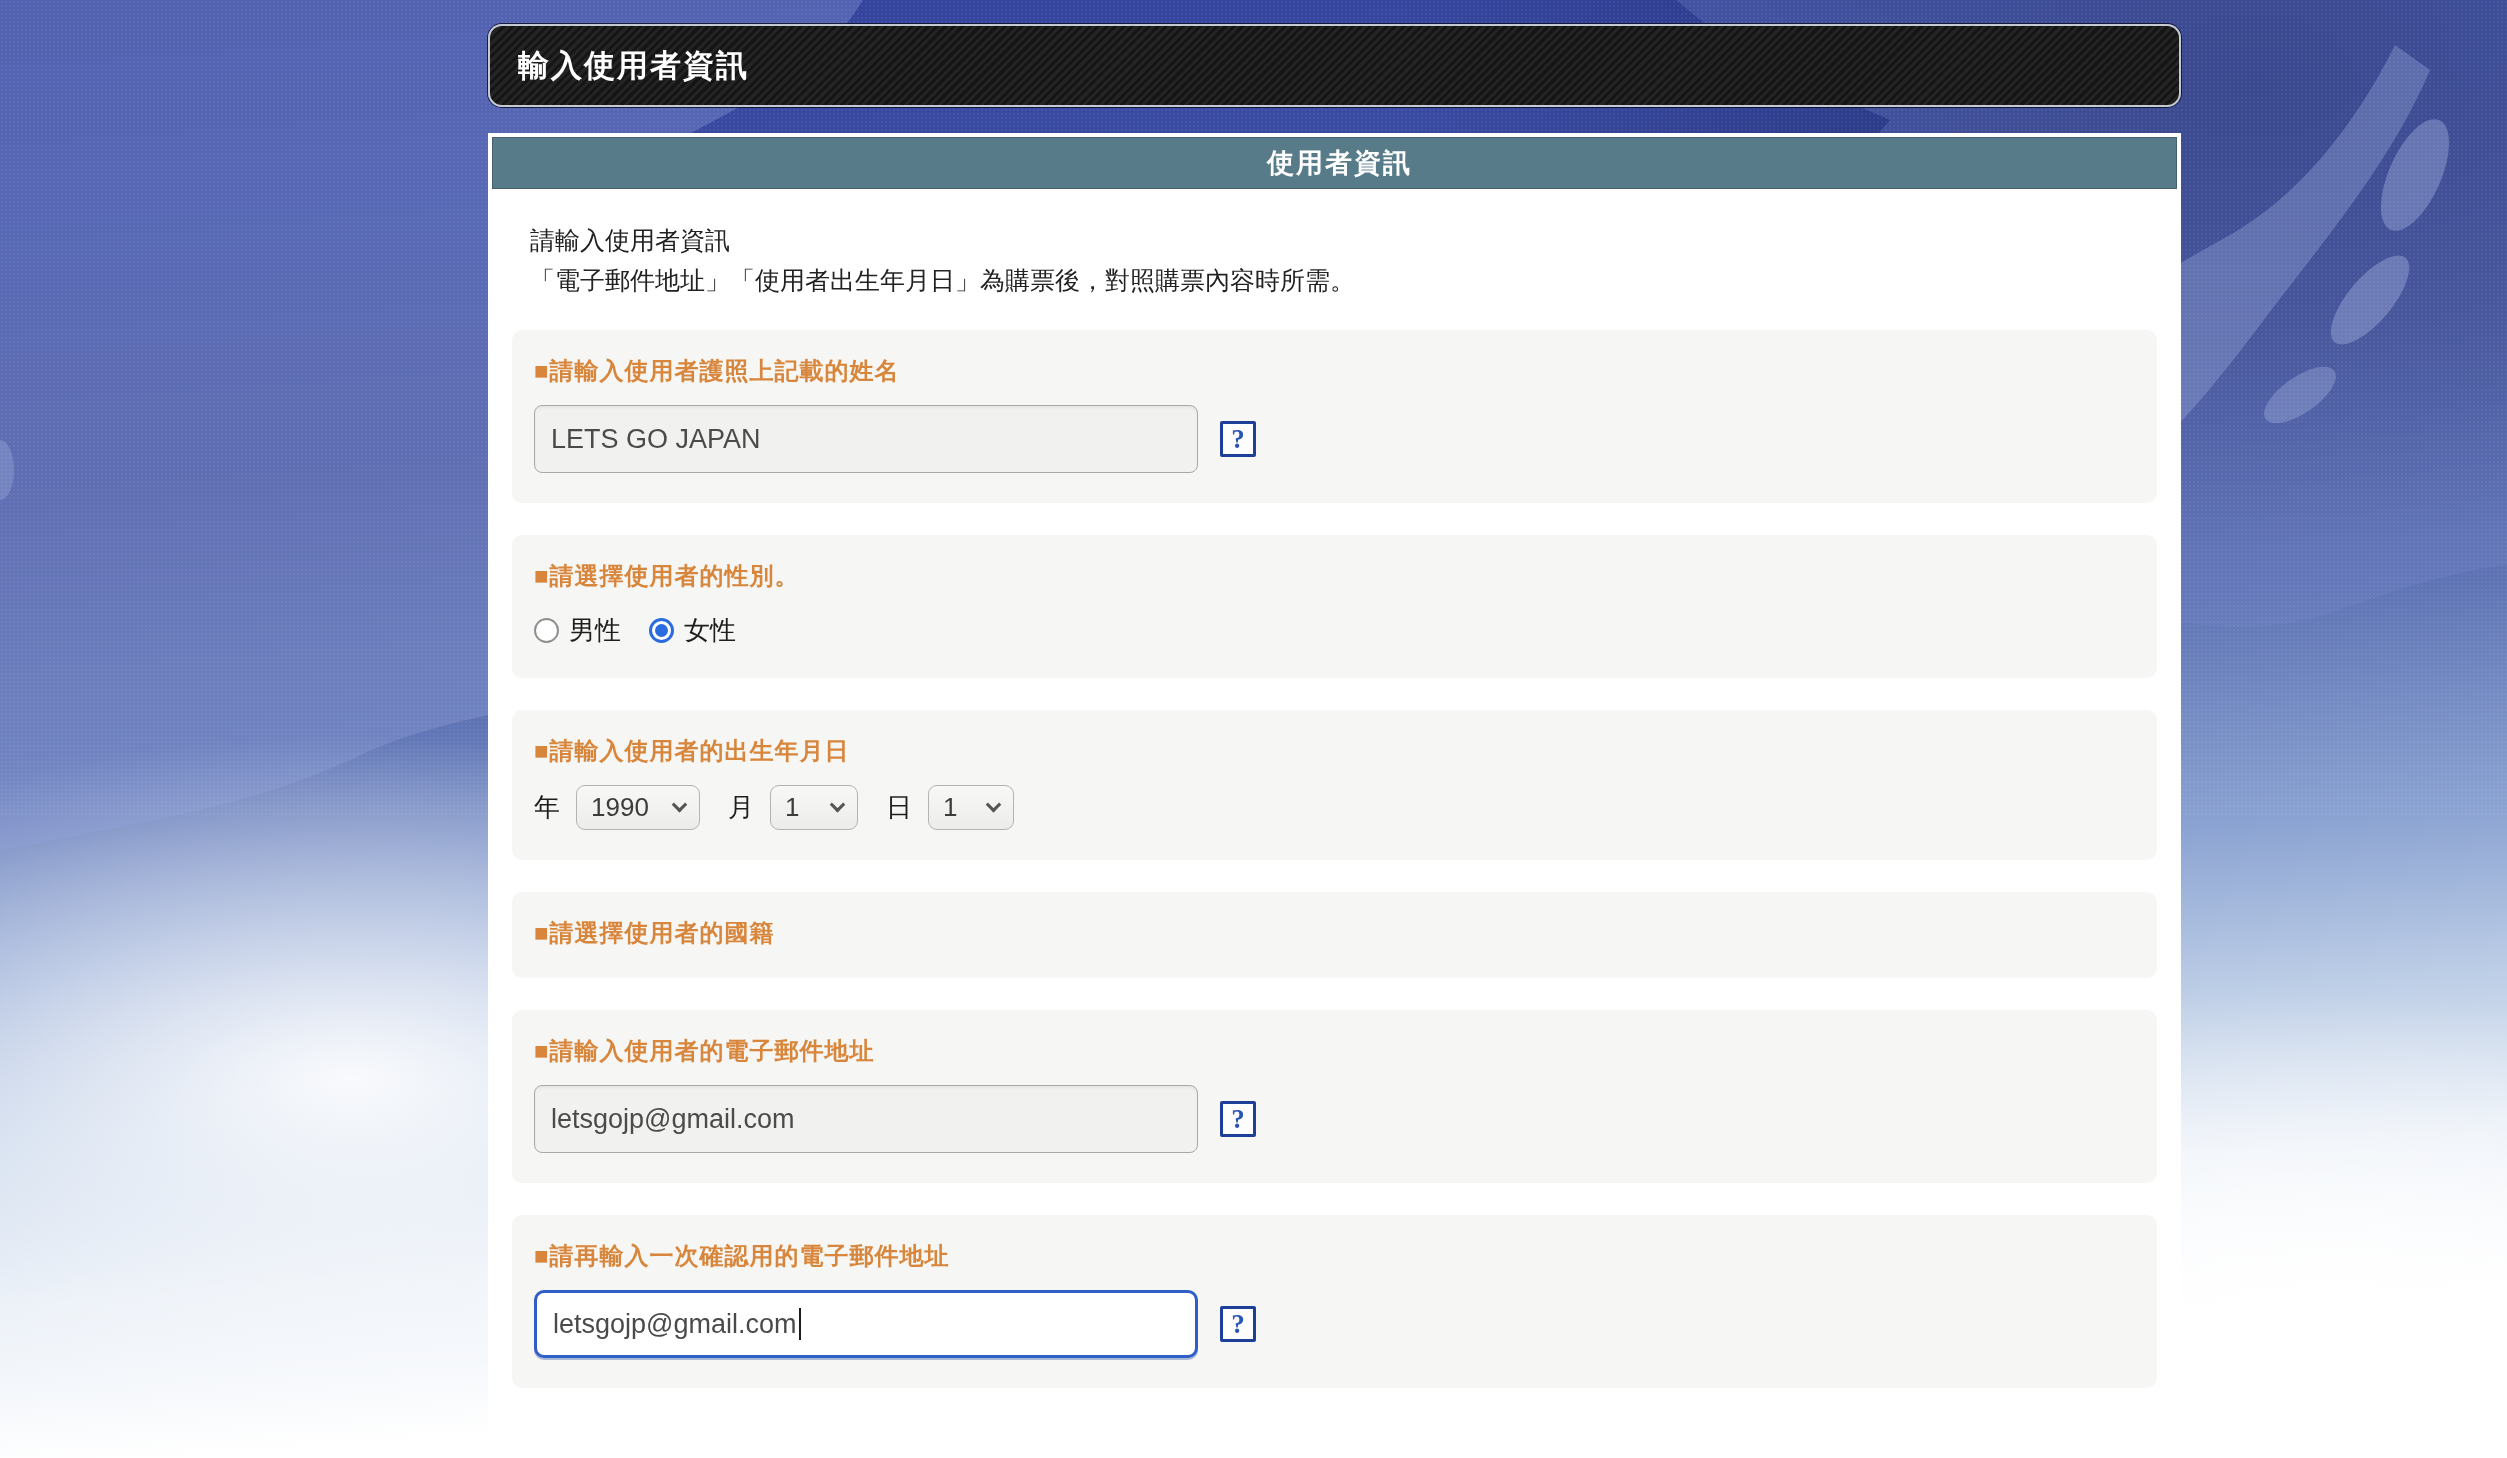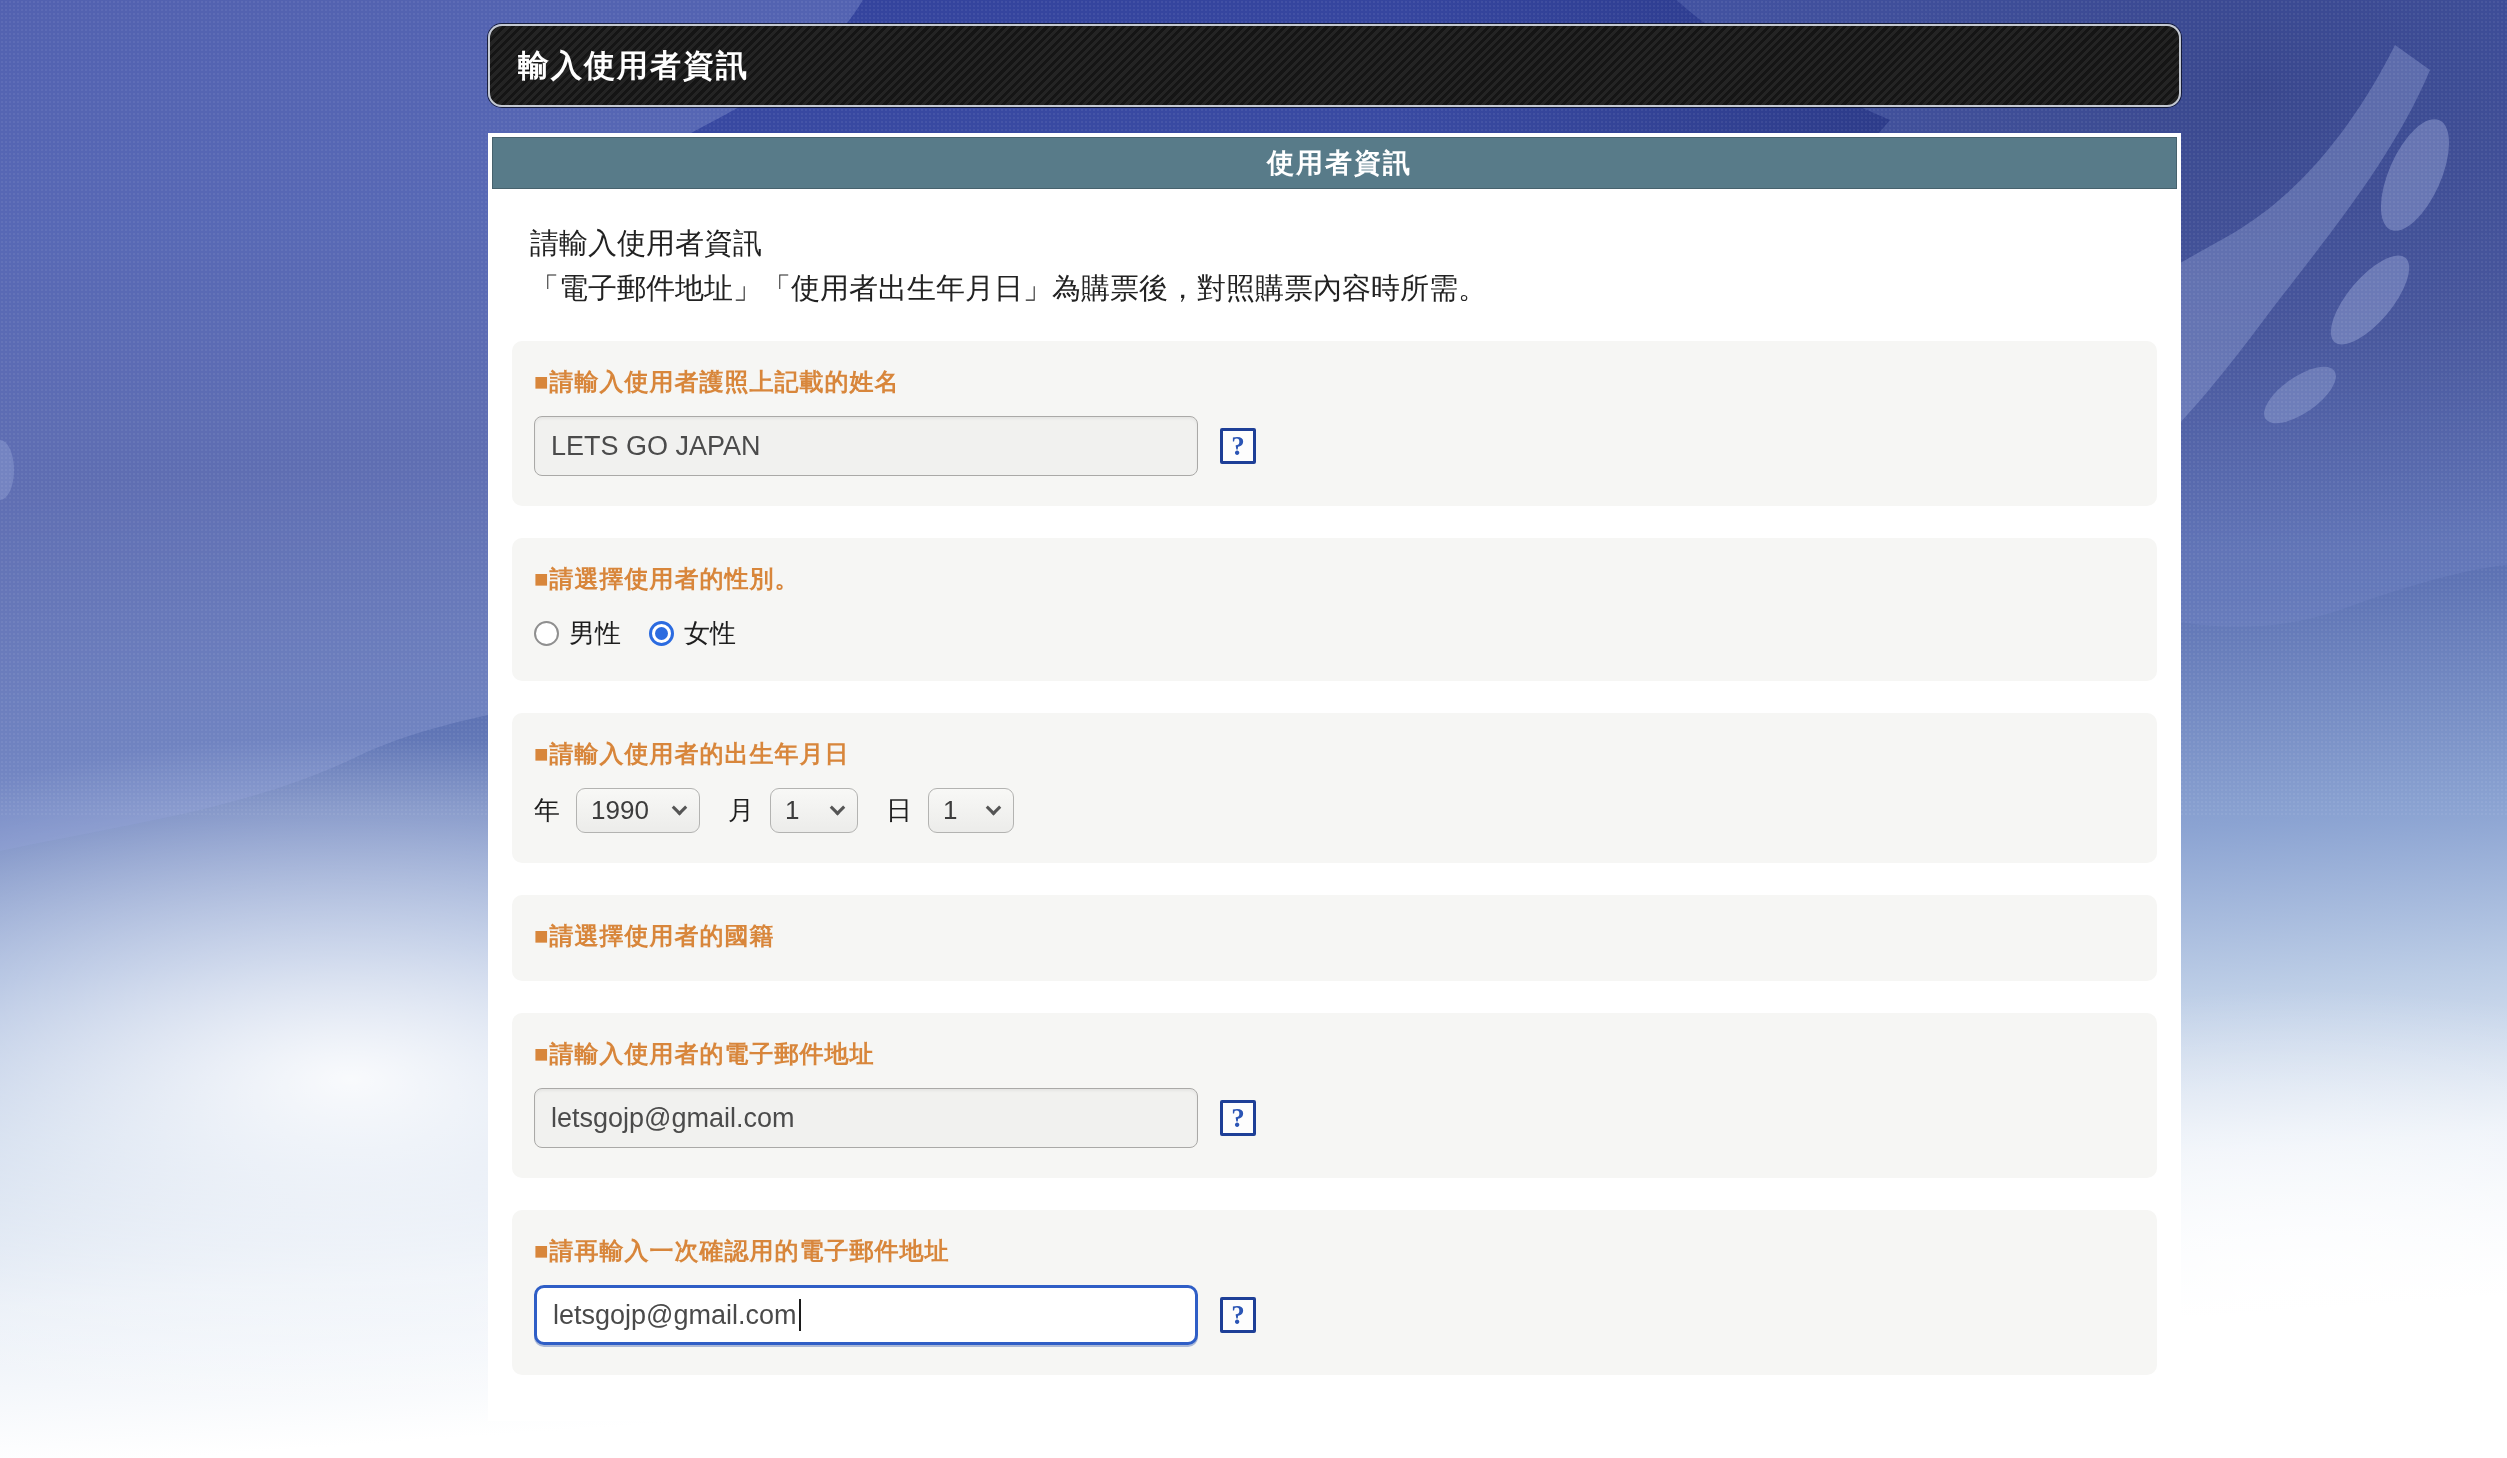--- a/index.html
+++ b/index.html
@@ -35,34 +35,34 @@
   }
 
   .panel{ background:#ffffff; padding:4px 4px 46px; min-height:1271px; }
   .panel-title-bar{
     height:52px; background:#587b89; border:1px solid #47626d;
     display:flex; align-items:center; justify-content:center;
     color:#ffffff; font-size:27px; font-weight:bold; letter-spacing:2px;padding-left:10px;
   }
   .panel-body{ padding:34px 20px 0; }
 
-  .intro{ margin-left:18px; color:#222222; font-size:29px; line-height:1.42; }
+  .intro{ margin-left:18px; color:#222222; font-size:25px; line-height:1.42; }
   .intro + .intro{ margin-top:4px; }
 
   .box{
     background:#f6f6f4; border-radius:10px;
     padding:26px 22px 30px; margin-top:32px;
   }
   .box-title{
     color:#d8863b; font-size:24px; font-weight:bold; letter-spacing:1px; line-height:30px;
   }
   .row{ display:flex; align-items:center; margin-top:19px; }
 
   .text-input{
-    width:664px; height:60px; border:1px solid #aaa9a7; border-radius:8px;
+    width:664px; height:68px; border:1px solid #aaa9a7; border-radius:8px;
     background:#f1f1ef; box-shadow:inset 0 2px 3px rgba(0,0,0,0.05);
     display:flex; align-items:center; padding:0 16px;
     font-size:27px; color:#4b4b4b; cursor:text; white-space:nowrap; overflow:hidden;
   }
   .text-input.focused{
     background:#ffffff; border:3px solid #2f5ec6; border-radius:10px;
     box-shadow:0 2px 0 rgba(28,70,160,0.35); color:#4a4a4a;
   }
   .caret{ display:inline-block; width:2px; height:32px; background:#1c1c1c; margin-left:2px; }
 

